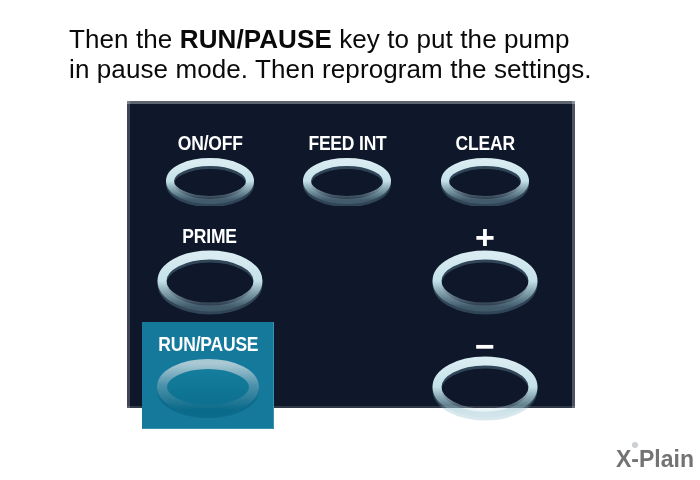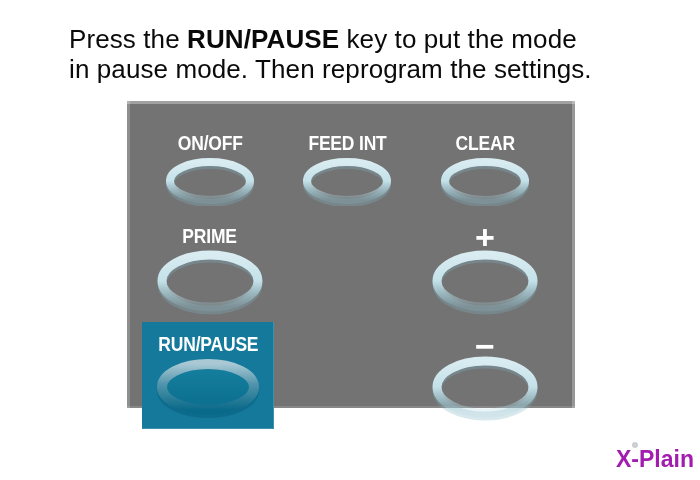--- a/index.html
+++ b/index.html
@@ -25,21 +25,21 @@
   }
   .instruction b { font-weight: bold; }
 
   
   .keypad {
     position: absolute;
     left: 127px;
     top: 101px;
     width: 448px;
     height: 307px;
-    background: #737373;
+    background: #0f172a;
     box-shadow:
       inset 0 3px 0 rgba(255,255,255,0.33),
       inset 3px 0 0 rgba(255,255,255,0.20),
       inset -3px 0 0 rgba(255,255,255,0.26),
       inset 0 -2px 0 rgba(255,255,255,0.15);
   }
 
   .key {
     position: absolute;
     width: 136px;
@@ -84,21 +84,21 @@
     box-shadow: inset -1px -1px 0 rgba(255,255,255,0.18);
   }
   .highlight .key-label { margin-top: 11px; }
   .highlight .oval { margin-top: 1px; }
 
   
   .watermark {
     position: absolute;
     left: 616px;
     top: 446px;
-    color: #a21caf;
+    color: #737373;
     font-size: 23px;
     font-weight: bold;
     letter-spacing: 0px;
     white-space: nowrap;
   }
   .watermark .head-dot {
     position: absolute;
     left: 16px;
     top: -4px;
     width: 6px;
@@ -127,21 +127,21 @@
         <stop offset="1" stop-color="#0a6a89"></stop>
       </linearGradient>
       <linearGradient id="gradFillH" x1="0" y1="0" x2="0" y2="1">
         <stop offset="0" stop-color="#16809f"></stop>
         <stop offset="1" stop-color="#0b6e8e"></stop>
       </linearGradient>
     </defs>
   </svg>
 
   <div class="instruction">
-    <div><span>Press the </span><b>RUN/PAUSE</b><span> key to put the mode</span></div>
+    <div><span>Then the </span><b>RUN/PAUSE</b><span> key to put the pump</span></div>
     <div>in pause mode. Then reprogram the settings.</div>
   </div>
 
   <div class="keypad">
 
     <div class="key c1 r1">
       <span class="key-label">ON/OFF</span>
       <svg class="oval" width="96" height="48">
         <ellipse cx="48" cy="26" rx="40" ry="19" fill="none" stroke="#7fb2c2" stroke-width="8" opacity="0.30"></ellipse>
         <ellipse cx="48" cy="23" rx="40" ry="19" fill="none" stroke="url(#gradRing)" stroke-width="8"></ellipse>

